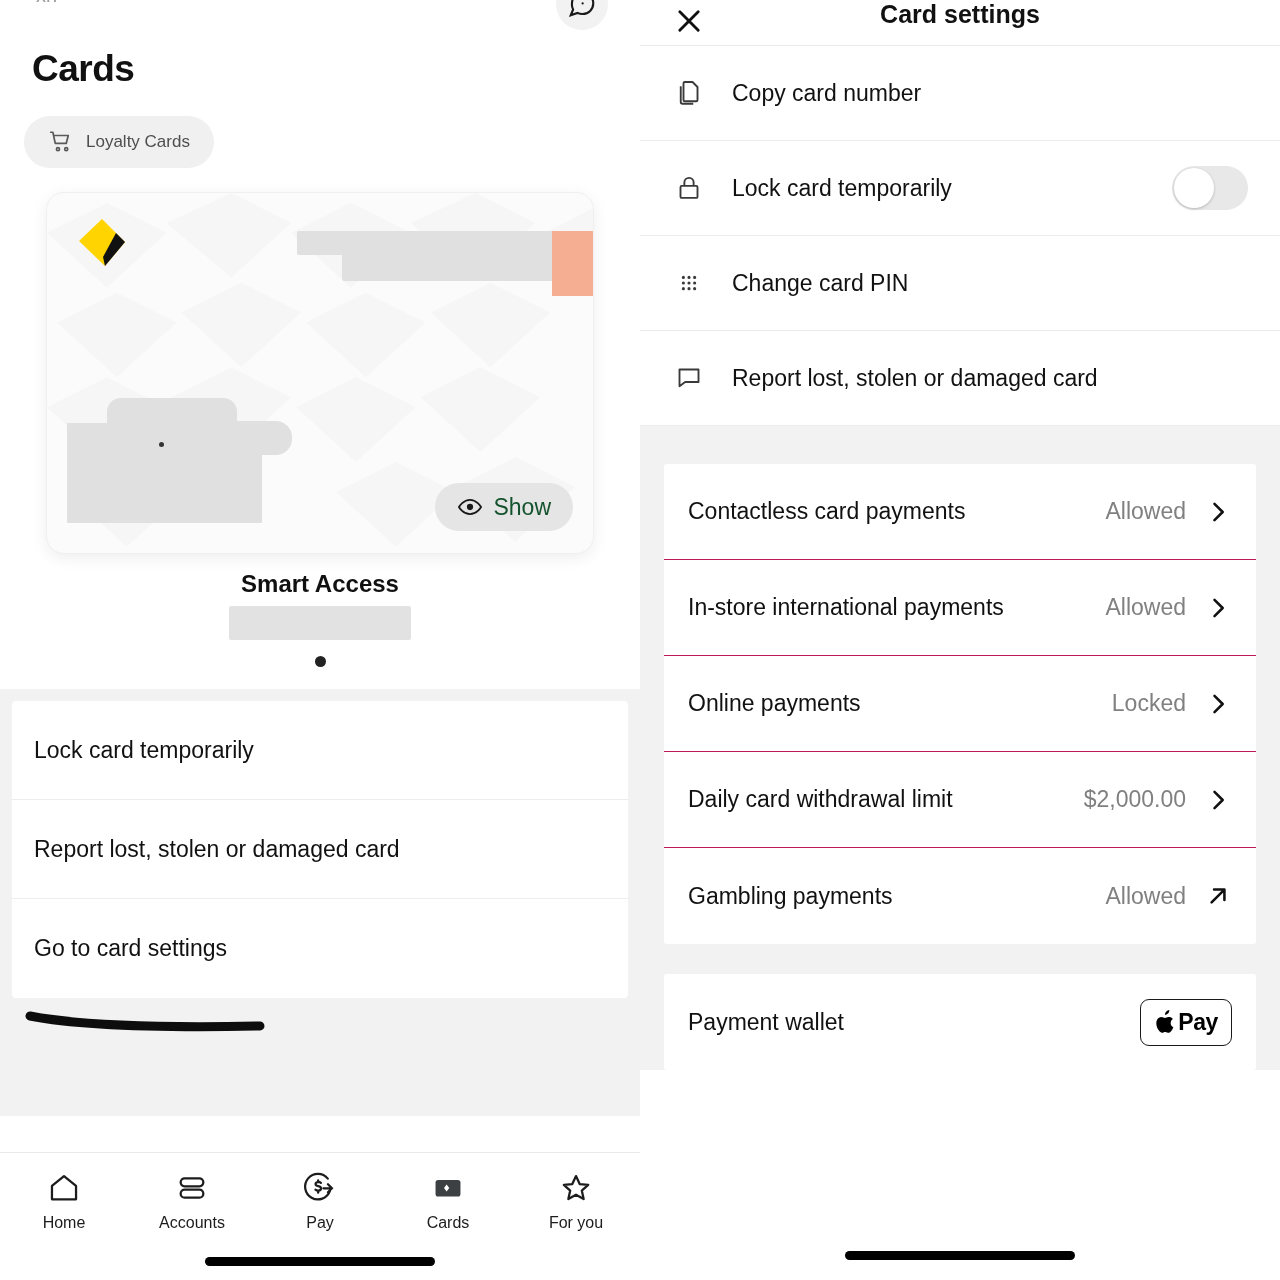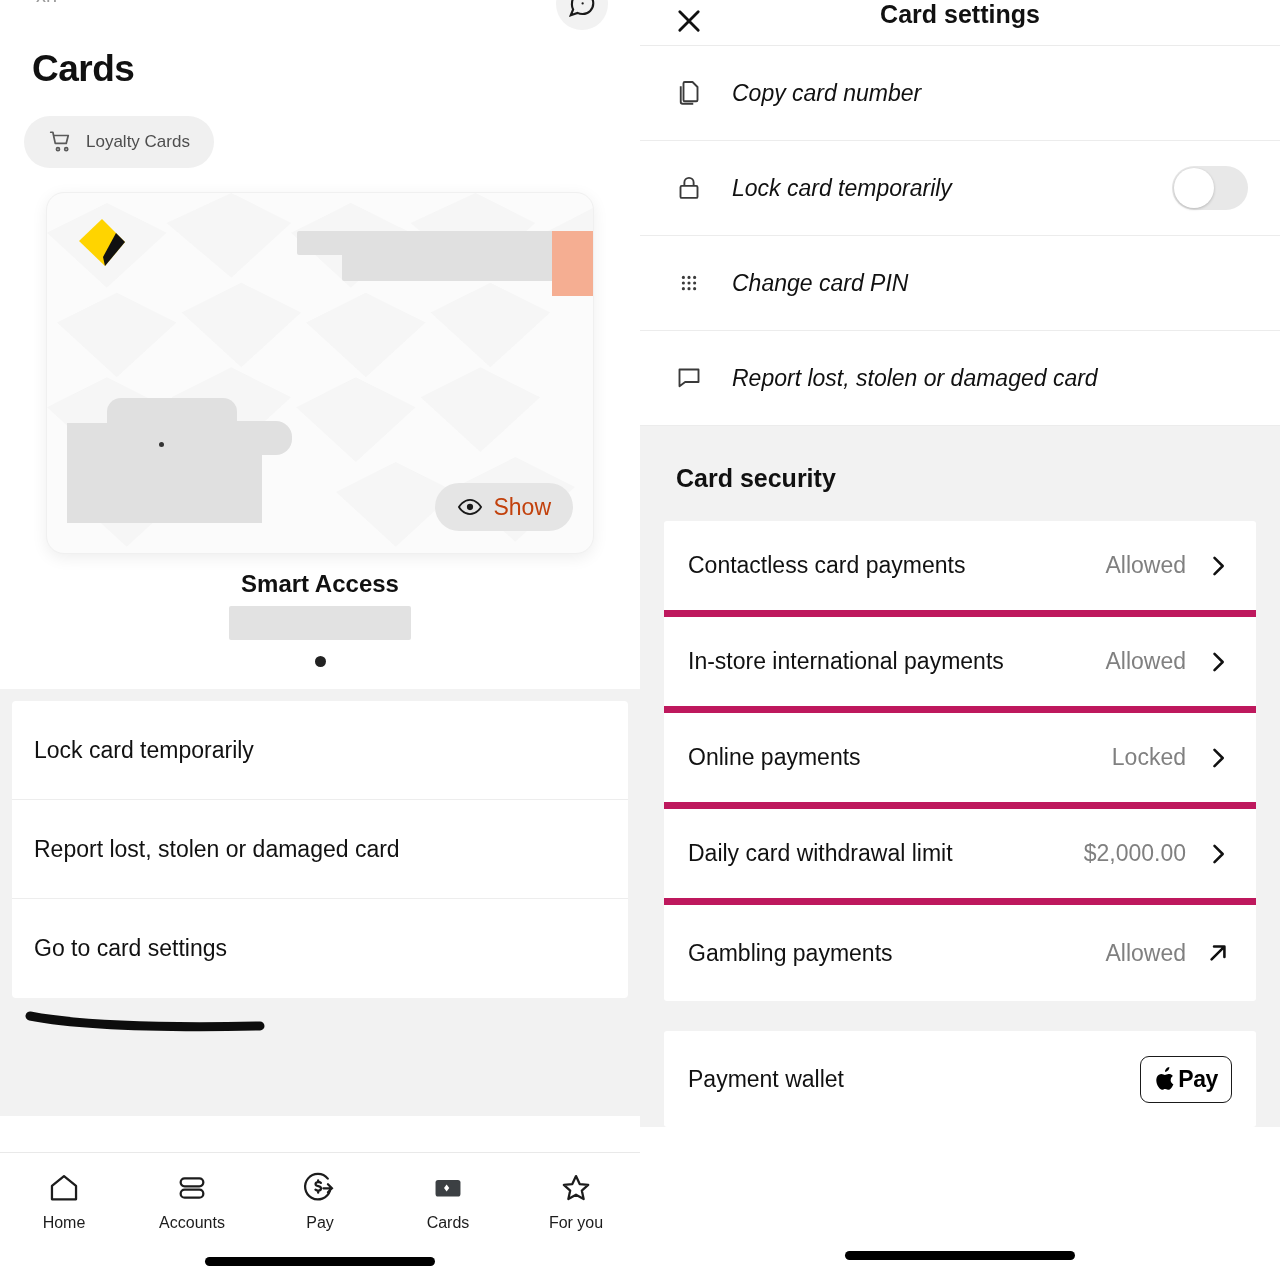--- a/index.html
+++ b/index.html
@@ -67,21 +67,21 @@
   .redact-mid2 { left: 60px; top: 205px; width: 130px; height: 40px; border-radius: 14px; }
   .redact-mid3 { left: 90px; top: 228px; width: 155px; height: 34px; border-radius: 16px; }
   .redact-mid4 { left: 110px; top: 252px; width: 90px; height: 40px; }
   .dot-tiny { position: absolute; left: 112px; top: 249px; width: 5px; height: 5px; background: #333; border-radius: 50%; }
   .show-btn {
     position: absolute; right: 20px; bottom: 22px;
     display: flex; align-items: center; gap: 10px;
     height: 48px; padding: 0 22px;
     background: #e5e5e5; border-radius: 24px;
   }
-  .show-label { font-size: 23px; color: #c2410c; }
+  .show-label { font-size: 23px; color: #14532d; }
 
   .card-name {
     margin-top: 16px; text-align: center;
     font-size: 24px; font-weight: 700; color: #111;
   }
   .card-sub-redact {
     margin: 8px auto 0; width: 182px; height: 34px;
     background: #e2e2e2; border-radius: 2px;
   }
   .pager { margin-top: 16px; display: flex; justify-content: center; }
@@ -122,21 +122,20 @@
   }
   .close-btn { position: absolute; left: 32px; top: 50%; transform: translateY(-50%); }
   .sheet-title { font-size: 25px; font-weight: 700; color: #111; }
 
   .settings-list { background: #ffffff; }
   .setting-row {
     position: relative;
     height: 95px; display: flex; align-items: center; gap: 26px;
     padding: 0 32px;
     border-bottom: 1px solid #ececec;
-    font-style: italic;
   }
   .setting-icon { width: 34px; display: flex; align-items: center; justify-content: center; }
   .setting-label { font-size: 23px; color: #111; flex: 1; }
   .toggle {
     width: 76px; height: 44px; border-radius: 22px; background: #e8e8e8;
     position: relative; flex: none;
   }
   .toggle-knob {
     position: absolute; left: 2px; top: 2px;
     width: 40px; height: 40px; border-radius: 50%;
@@ -148,21 +147,21 @@
     font-size: 25px; font-weight: 700; color: #111;
     padding: 0 0 28px 36px;
   }
   .group-card {
     background: #ffffff; margin: 0 24px; border-radius: 3px; overflow: hidden;
   }
   .sec-row {
     position: relative;
     height: 96px; display: flex; align-items: center;
     padding: 0 24px 0 24px;
-    border-bottom: 7px solid #be185d;
+    border-bottom: 1px solid #be185d;
   }
   .sec-row:last-child { border-bottom: none; }
   .sec-label { flex: 1; font-size: 23px; color: #111; }
   .sec-value { font-size: 23px; color: #808080; margin-right: 18px; }
   .gap-gray { height: 30px; background: #f2f2f2; }
   .applepay {
     border: 1.6px solid #1a1a1a; border-radius: 9px;
     height: 47px; padding: 0 13px;
     display: flex; align-items: center; gap: 3px;
   }
@@ -370,21 +369,20 @@
         <span class="setting-icon">
           <svg width="30" height="30" viewBox="0 0 24 24" fill="none" stroke="#3a3a3a" stroke-width="1.5" stroke-linejoin="round">
             <path d="M4.4 5.2h15.2v10H8.9l-4.5 3.4z"></path>
           </svg>
         </span>
         <span class="setting-label">Report lost, stolen or damaged card</span>
       </div>
     </div>
 
     <div class="section-gray">
-      <div class="section-title">Card security</div>
 
       <div class="group-card">
         <div class="sec-row">
           <span class="sec-label">Contactless card payments</span>
           <span class="sec-value">Allowed</span>
           <svg width="28" height="28" viewBox="0 0 24 24" fill="none" stroke="#111" stroke-width="2.2" stroke-linecap="round" stroke-linejoin="round">
               <path d="M9 5 L16 12 L9 19"></path>
             </svg>
         </div>
 

